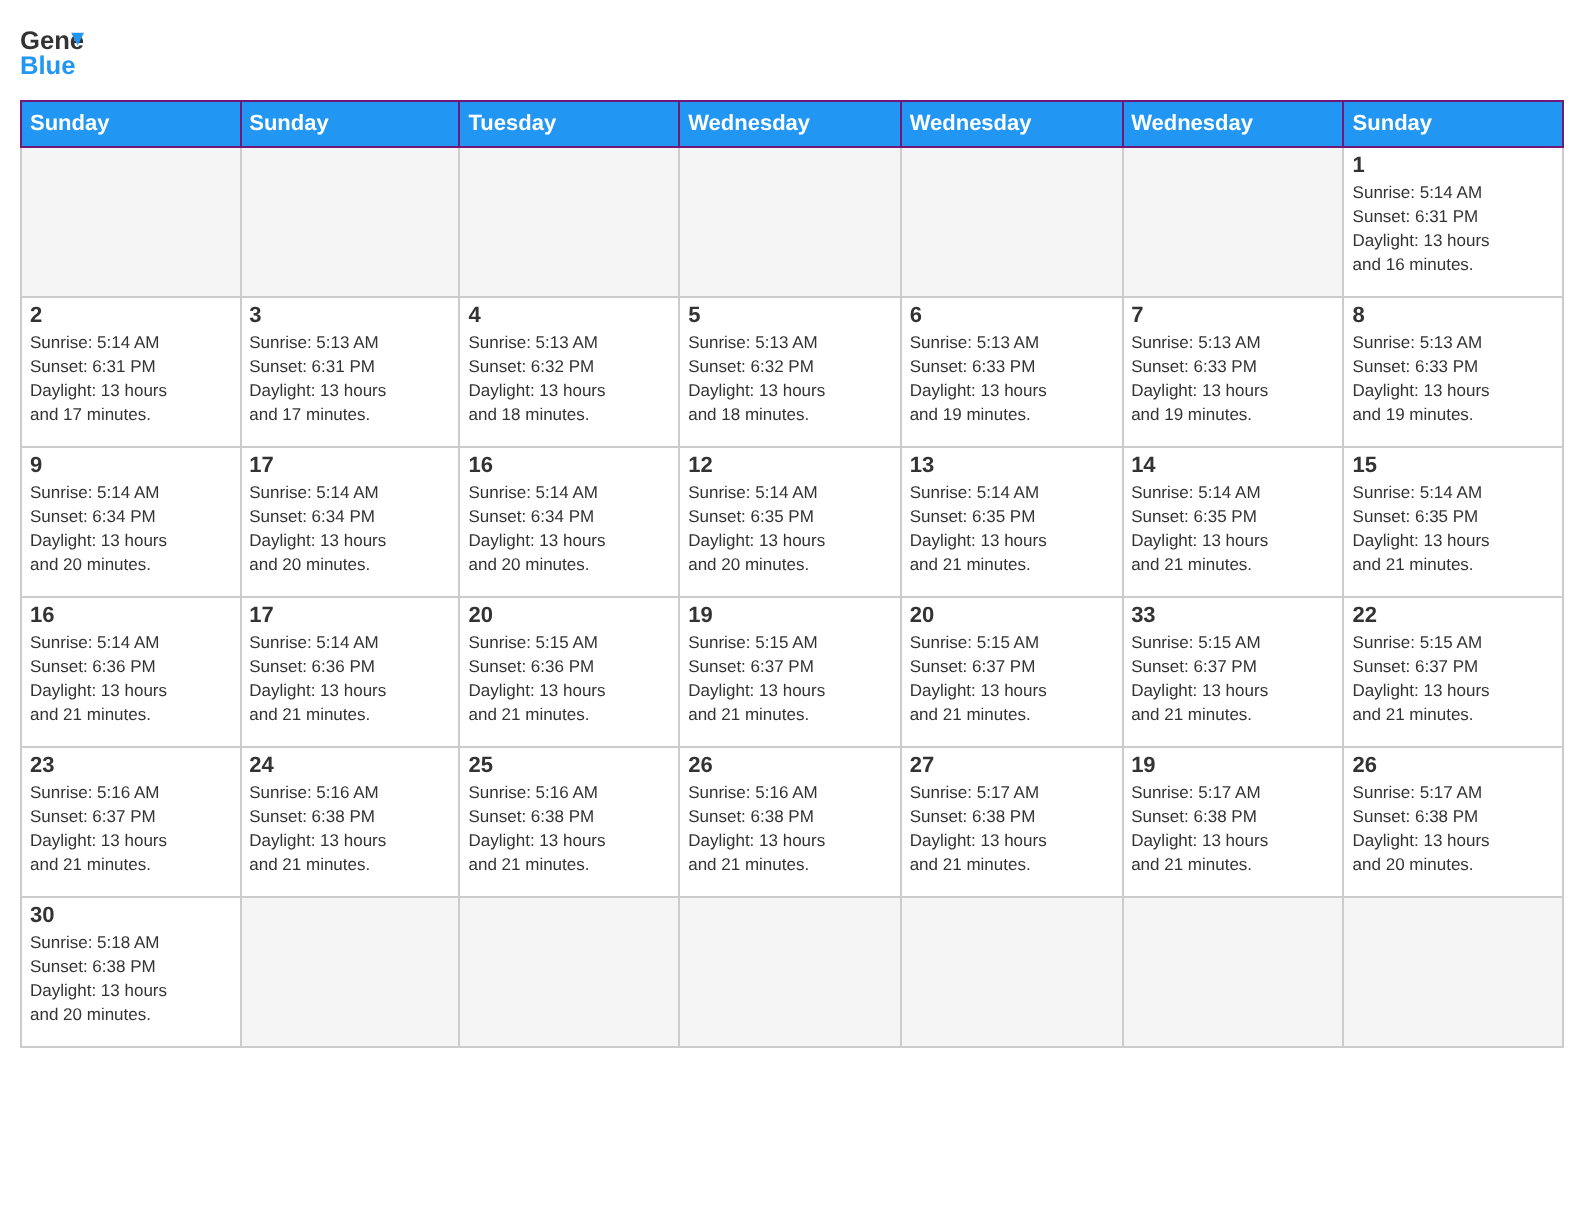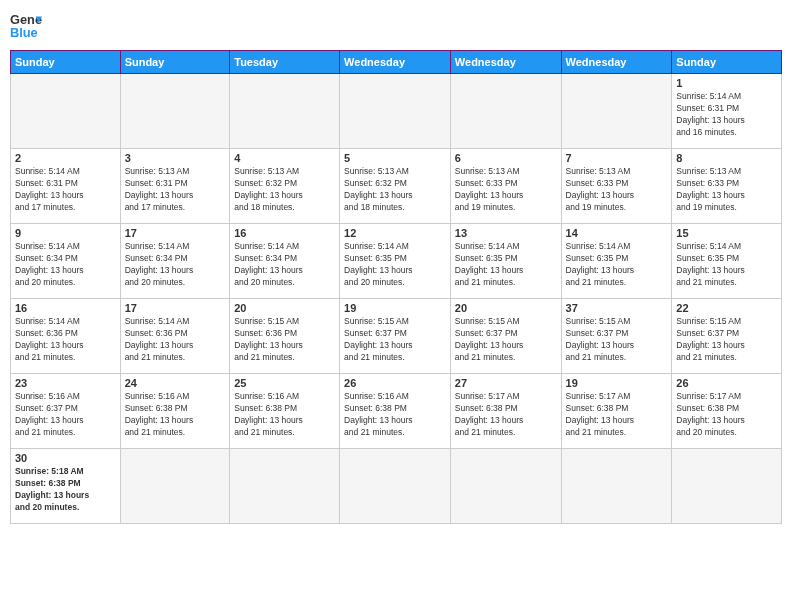--- a/index.html
+++ b/index.html
@@ -261,21 +261,21 @@
 and 21 minutes.</div>
           </td>
           <td>
             <span class="day-number">20</span>
             <div class="day-info" style="white-space: pre-line;">Sunrise: 5:15 AM
 Sunset: 6:37 PM
 Daylight: 13 hours
 and 21 minutes.</div>
           </td>
           <td>
-            <span class="day-number">37</span>
+            <span class="day-number">33</span>
             <div class="day-info" style="white-space: pre-line;">Sunrise: 5:15 AM
 Sunset: 6:37 PM
 Daylight: 13 hours
 and 21 minutes.</div>
           </td>
           <td>
             <span class="day-number">22</span>
             <div class="day-info" style="white-space: pre-line;">Sunrise: 5:15 AM
 Sunset: 6:37 PM
 Daylight: 13 hours
@@ -329,21 +329,21 @@
             <span class="day-number">26</span>
             <div class="day-info" style="white-space: pre-line;">Sunrise: 5:17 AM
 Sunset: 6:38 PM
 Daylight: 13 hours
 and 20 minutes.</div>
           </td>
         </tr>
         <tr class="week-row">
           <td>
             <span class="day-number">30</span>
-            <div class="day-info" style="white-space: pre-line; font-weight: bold;">Sunrise: 5:18 AM
+            <div class="day-info" style="white-space: pre-line;">Sunrise: 5:18 AM
 Sunset: 6:38 PM
 Daylight: 13 hours
 and 20 minutes.</div>
           </td>
           <td class="empty" style="background: rgb(245, 245, 245);"></td>
           <td class="empty" style="background: rgb(245, 245, 245);"></td>
           <td class="empty" style="background: rgb(245, 245, 245);"></td>
           <td class="empty" style="background: rgb(245, 245, 245);"></td>
           <td class="empty" style="background: rgb(245, 245, 245);"></td>
           <td class="empty" style="background: rgb(245, 245, 245);"></td>

